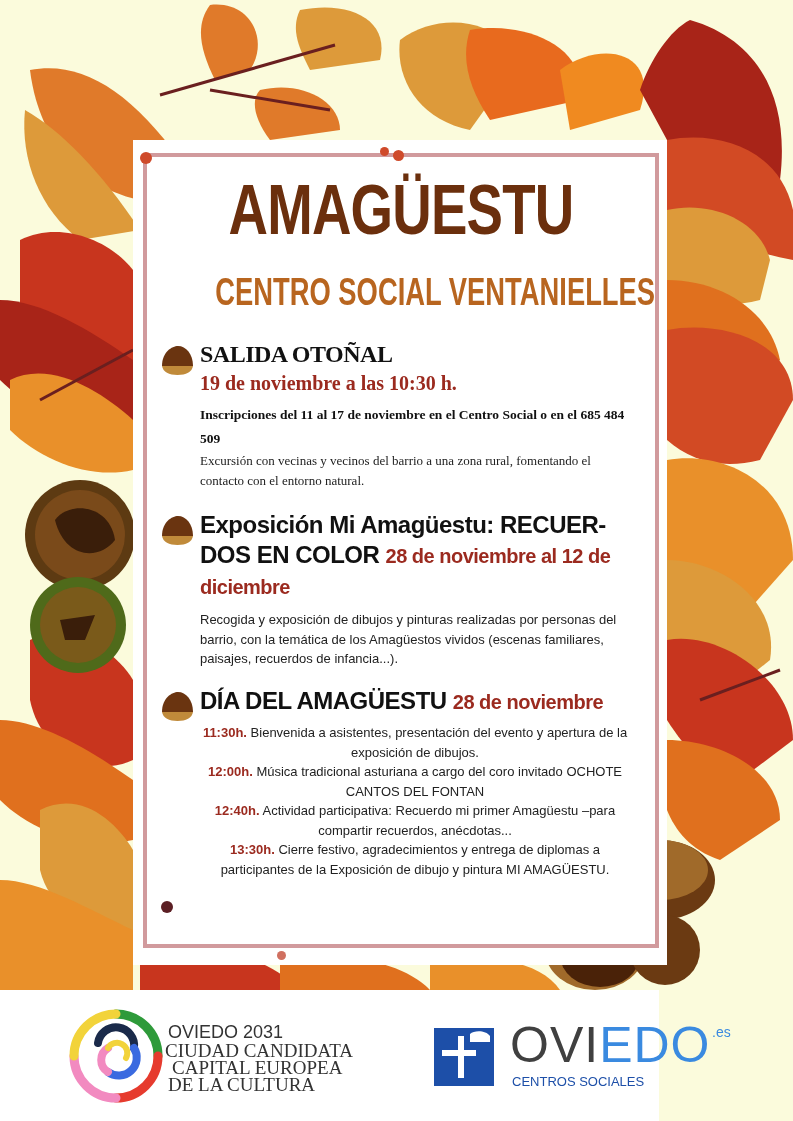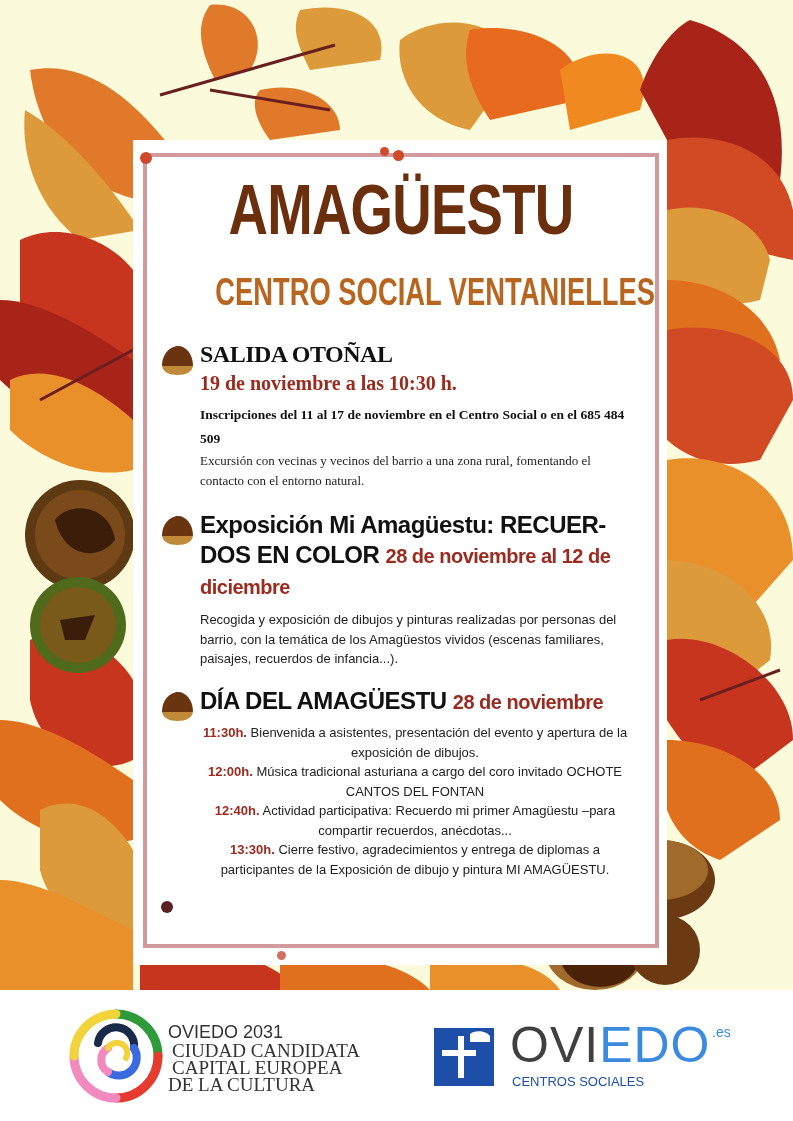--- a/index.html
+++ b/index.html
@@ -12,21 +12,21 @@
   .subtitle{position:absolute;left:143px;top:266px;width:516px;text-align:center;font-weight:bold;font-size:38px;color:#b8651f;transform:scaleX(0.72);transform-origin:center;line-height:52px;white-space:nowrap;}
   .section{position:absolute;left:160px;width:470px;}
   .nut{position:absolute;left:0;top:4px;width:35px;height:32px;}
   .sec-title{margin-left:40px;font-weight:bold;font-size:24px;color:#111;line-height:29px;letter-spacing:-0.5px;}
   .date{color:#9b2a1f;font-weight:bold;}
   .sec-date{margin-left:40px;font-weight:bold;font-size:20px;color:#9b2a1f;line-height:28px;}
   .bold-p{margin-left:40px;font-weight:bold;font-size:13.5px;color:#111;line-height:24px;margin-top:6px;}
   .p{margin-left:40px;font-size:13px;color:#222;line-height:19.5px;}
   .sched{margin-left:40px;font-size:13px;color:#222;line-height:19.5px;margin-top:6px;text-align:center;}
   .time{color:#9b2a1f;font-weight:bold;}
-  .footer{position:absolute;left:0;top:990px;width:793px;height:131px;background:#fff;}
+  .footer{position:absolute;left:0;top:990px;width:659px;height:131px;background:#fff;}
   .logo-text{position:absolute;font-family:"Liberation Serif",serif;color:#333;font-size:19px;line-height:17px;}
   .ov-text{position:absolute;font-family:"Liberation Sans",sans-serif;}
 </style>
 </head>
 <body>
 
 <div class="bg">
   <svg width="793" height="990" viewBox="0 0 793 990">
 
     <path d="M30 70 C80 60 130 90 180 160 L140 200 C90 190 40 150 30 70Z" fill="#e07a2a"></path>
@@ -136,21 +136,21 @@
     <path d="M48 6 A42 42 0 0 1 90 48" stroke="#2e9a3a" stroke-width="9" fill="none" stroke-linecap="round"></path>
     <path d="M90 48 A42 42 0 0 1 48 90" stroke="#e63b2e" stroke-width="9" fill="none" stroke-linecap="round"></path>
     <path d="M48 90 A42 42 0 0 1 6 48" stroke="#f28ac0" stroke-width="9" fill="none" stroke-linecap="round"></path>
     <path d="M6 48 A42 42 0 0 1 48 6" stroke="#f2d33a" stroke-width="9" fill="none" stroke-linecap="round"></path>
     <path d="M30 35 A18 18 0 0 1 66 40" stroke="#1a2a4a" stroke-width="8" fill="none" stroke-linecap="round"></path>
     <path d="M66 40 A18 18 0 0 1 40 64" stroke="#3a6ae0" stroke-width="8" fill="none" stroke-linecap="round"></path>
     <path d="M40 64 A14 14 0 0 1 40 40" stroke="#f28ac0" stroke-width="8" fill="none" stroke-linecap="round"></path>
     <path d="M40 40 A10 10 0 0 1 58 50" stroke="#f2d33a" stroke-width="6" fill="none" stroke-linecap="round"></path>
   </svg>
   <div class="logo-text" style="left:168px;top:34px;font-family:'Liberation Sans',sans-serif;font-size:18px;">OVIEDO 2031</div>
-  <div class="logo-text" style="left:172px;top:52px;">CIUDAD CANDIDATA</div>
+  <div class="logo-text" style="left:165px;top:52px;">CIUDAD CANDIDATA</div>
   <div class="logo-text" style="left:172px;top:69px;">CAPITAL EUROPEA</div>
   <div class="logo-text" style="left:168px;top:86px;">DE LA CULTURA</div>
 
   <svg style="position:absolute;left:434px;top:38px;" width="60" height="58" viewBox="0 0 60 58">
     <rect width="60" height="58" fill="#1d4fa8"></rect>
     <path d="M24 8 L30 8 L30 22 L42 22 L42 28 L30 28 L30 50 L24 50 L24 28 L8 28 L8 22 L24 22Z" fill="#fff"></path>
     <path d="M36 6 C40 2 52 2 56 8 L56 14 L36 14Z" fill="#fff"></path>
   </svg>
   <div class="ov-text" style="left:510px;top:30px;font-size:50px;line-height:50px;letter-spacing:1px;">
     <span style="color:#404040;margin-top:16px;">OVI</span><span style="color:#3a8ae0;">EDO</span>

